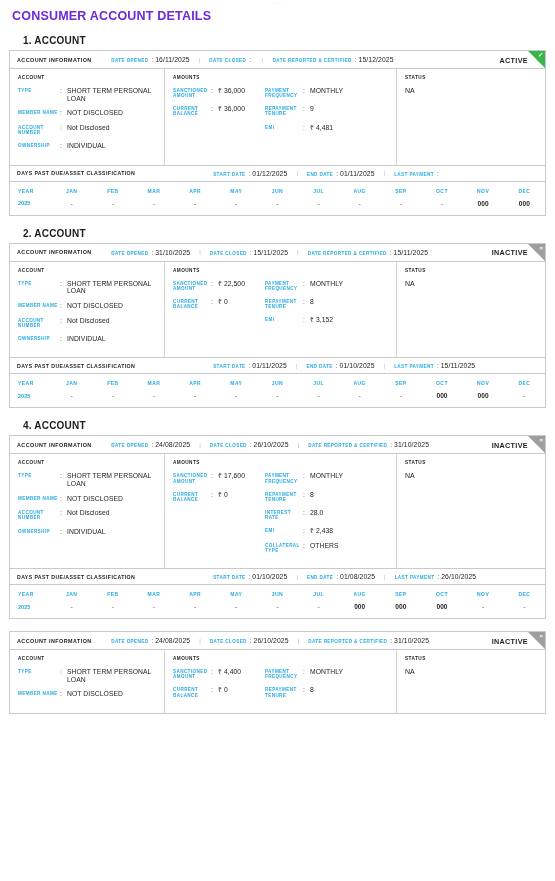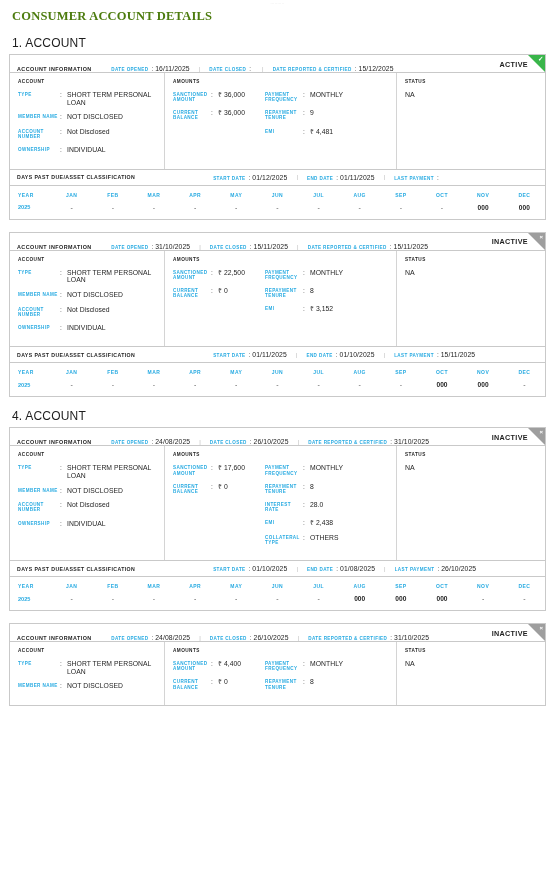--- a/index.html
+++ b/index.html
@@ -22,47 +22,47 @@
     color: #777;
     text-align: center;
     white-space: nowrap;
     overflow: hidden;
   }
 
   .page-title {
     font-size: 12.5px;
     font-weight: bold;
     letter-spacing: .2px;
-    color: #4d7c0f;
+    color: #6d28d9;
     padding: 3px 0 0 3px;
-    font-family: Liberation Serif, serif;
   }
 
   .acct-block { margin-top: 12px; }
 
   .acct-index {
-    font-size: 12px;
-    font-weight: normal;
+    font-size: 10px;
+    font-weight: bold;
     letter-spacing: .2px;
     color: #1d1d1d;
     padding-left: 3px;
     margin-bottom: 4px;
+    margin-left: 11px;
   }
 
   .card {
     border: 1px solid #c9c9c9;
     background: #fff;
     position: relative;
   }
 
   
   .info-bar {
     position: relative;
     display: flex;
-    align-items: flex-end;
+    align-items: center;
     height: 18px;
     padding: 0 7px;
     border-bottom: 1px solid #c9c9c9;
     overflow: hidden;
     white-space: nowrap;
   }
   .info-bar-title {
     font-size: 5.4px;
     font-weight: bold;
     letter-spacing: .45px;
@@ -344,20 +344,21 @@
                 <td class="dash">-</td>
                 <td class="num">000</td>
                 <td class="num">000</td>
               </tr>
             </tbody>
           </table>
         </div>
       </div>
     </div>
     <div class="acct-block">
+      <div class="acct-index">2. ACCOUNT</div>
       <div class="card">
         <div class="info-bar">
           <span class="info-bar-title">ACCOUNT INFORMATION</span>
           <span class="pipe" style="visibility:hidden">|</span>
           <span class="kv">
             <span class="k">DATE OPENED</span>
             <span class="colon">:</span>
             <span class="v">31/10/2025</span>
           </span>
           <span class="pipe">|</span>

